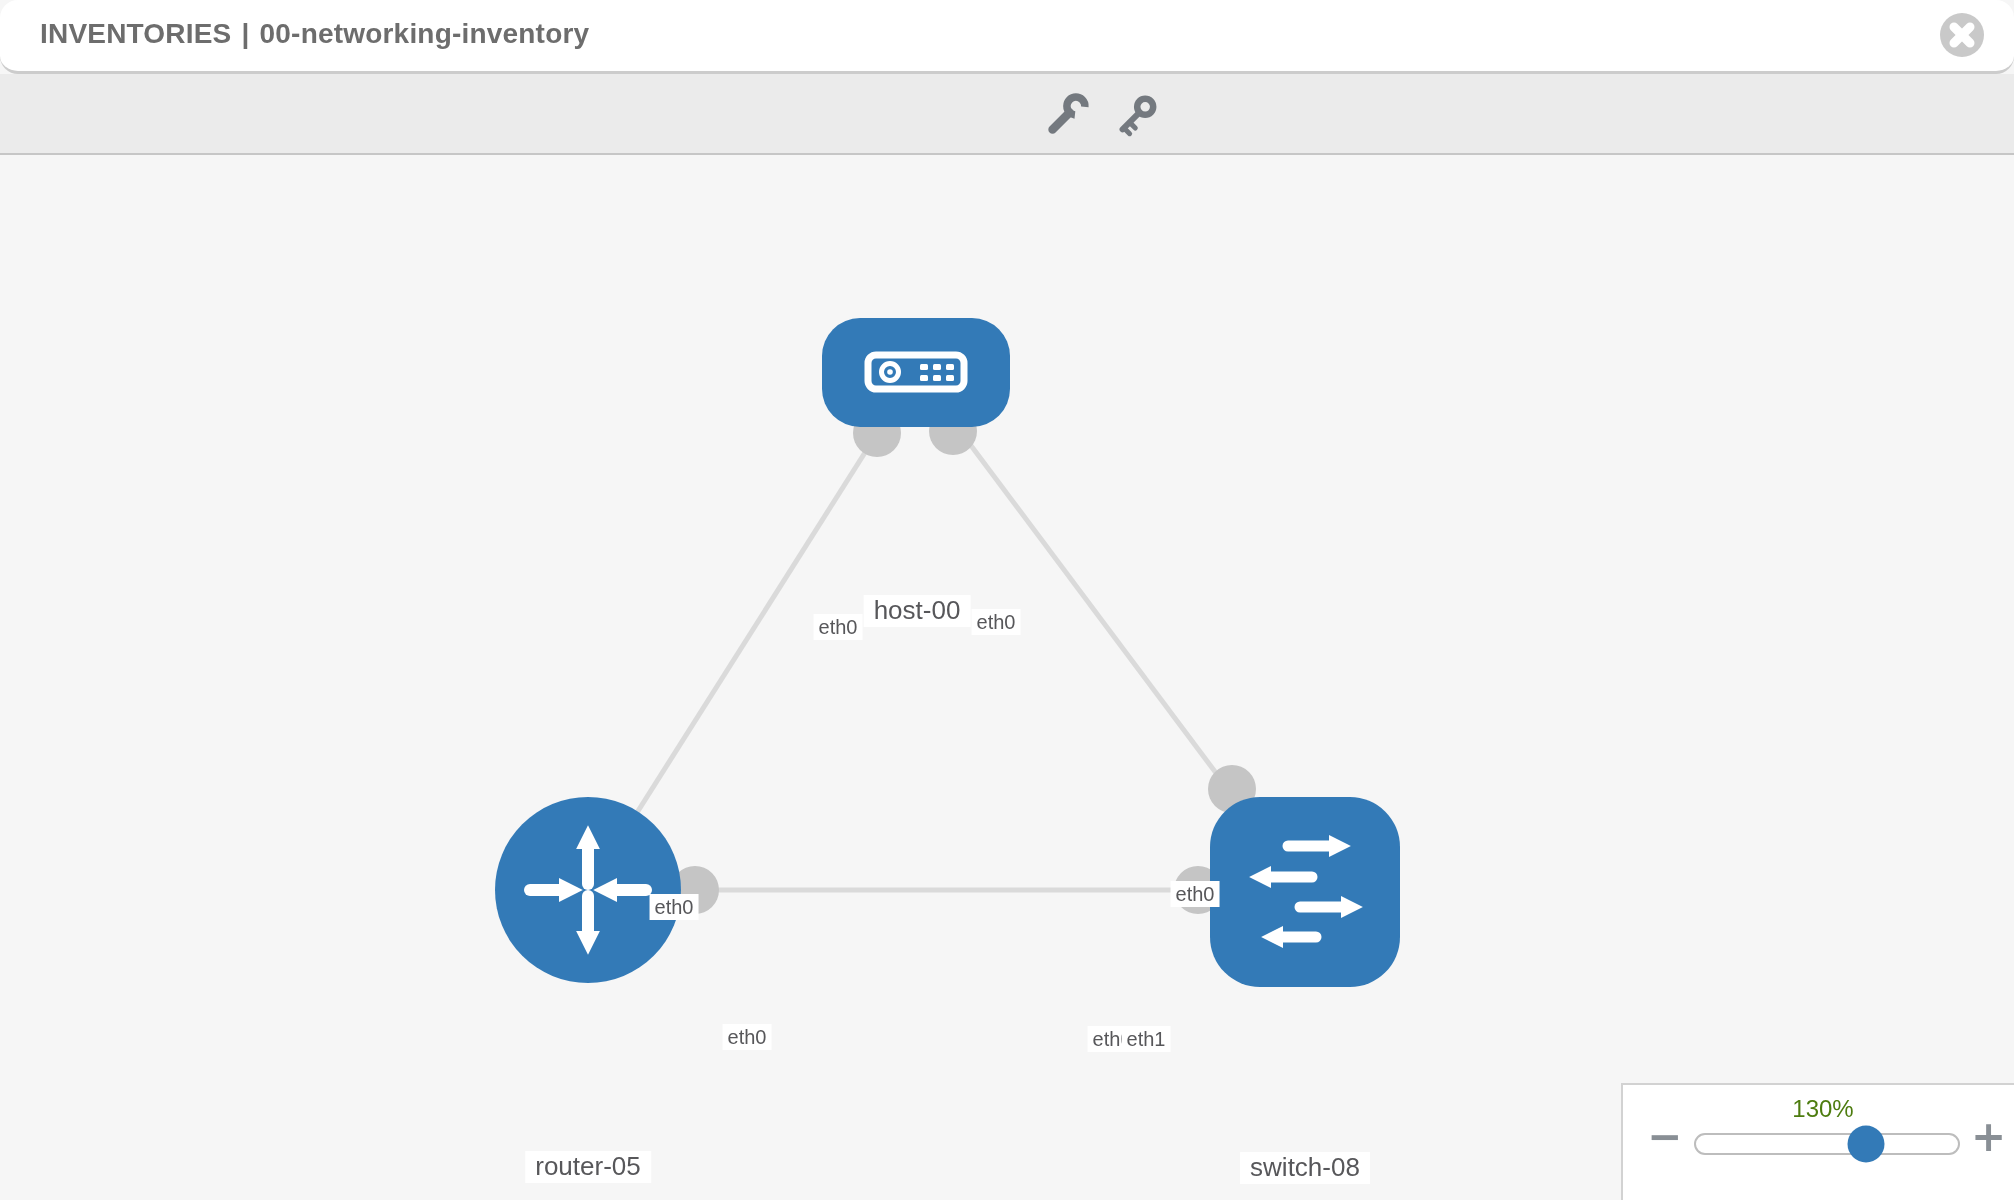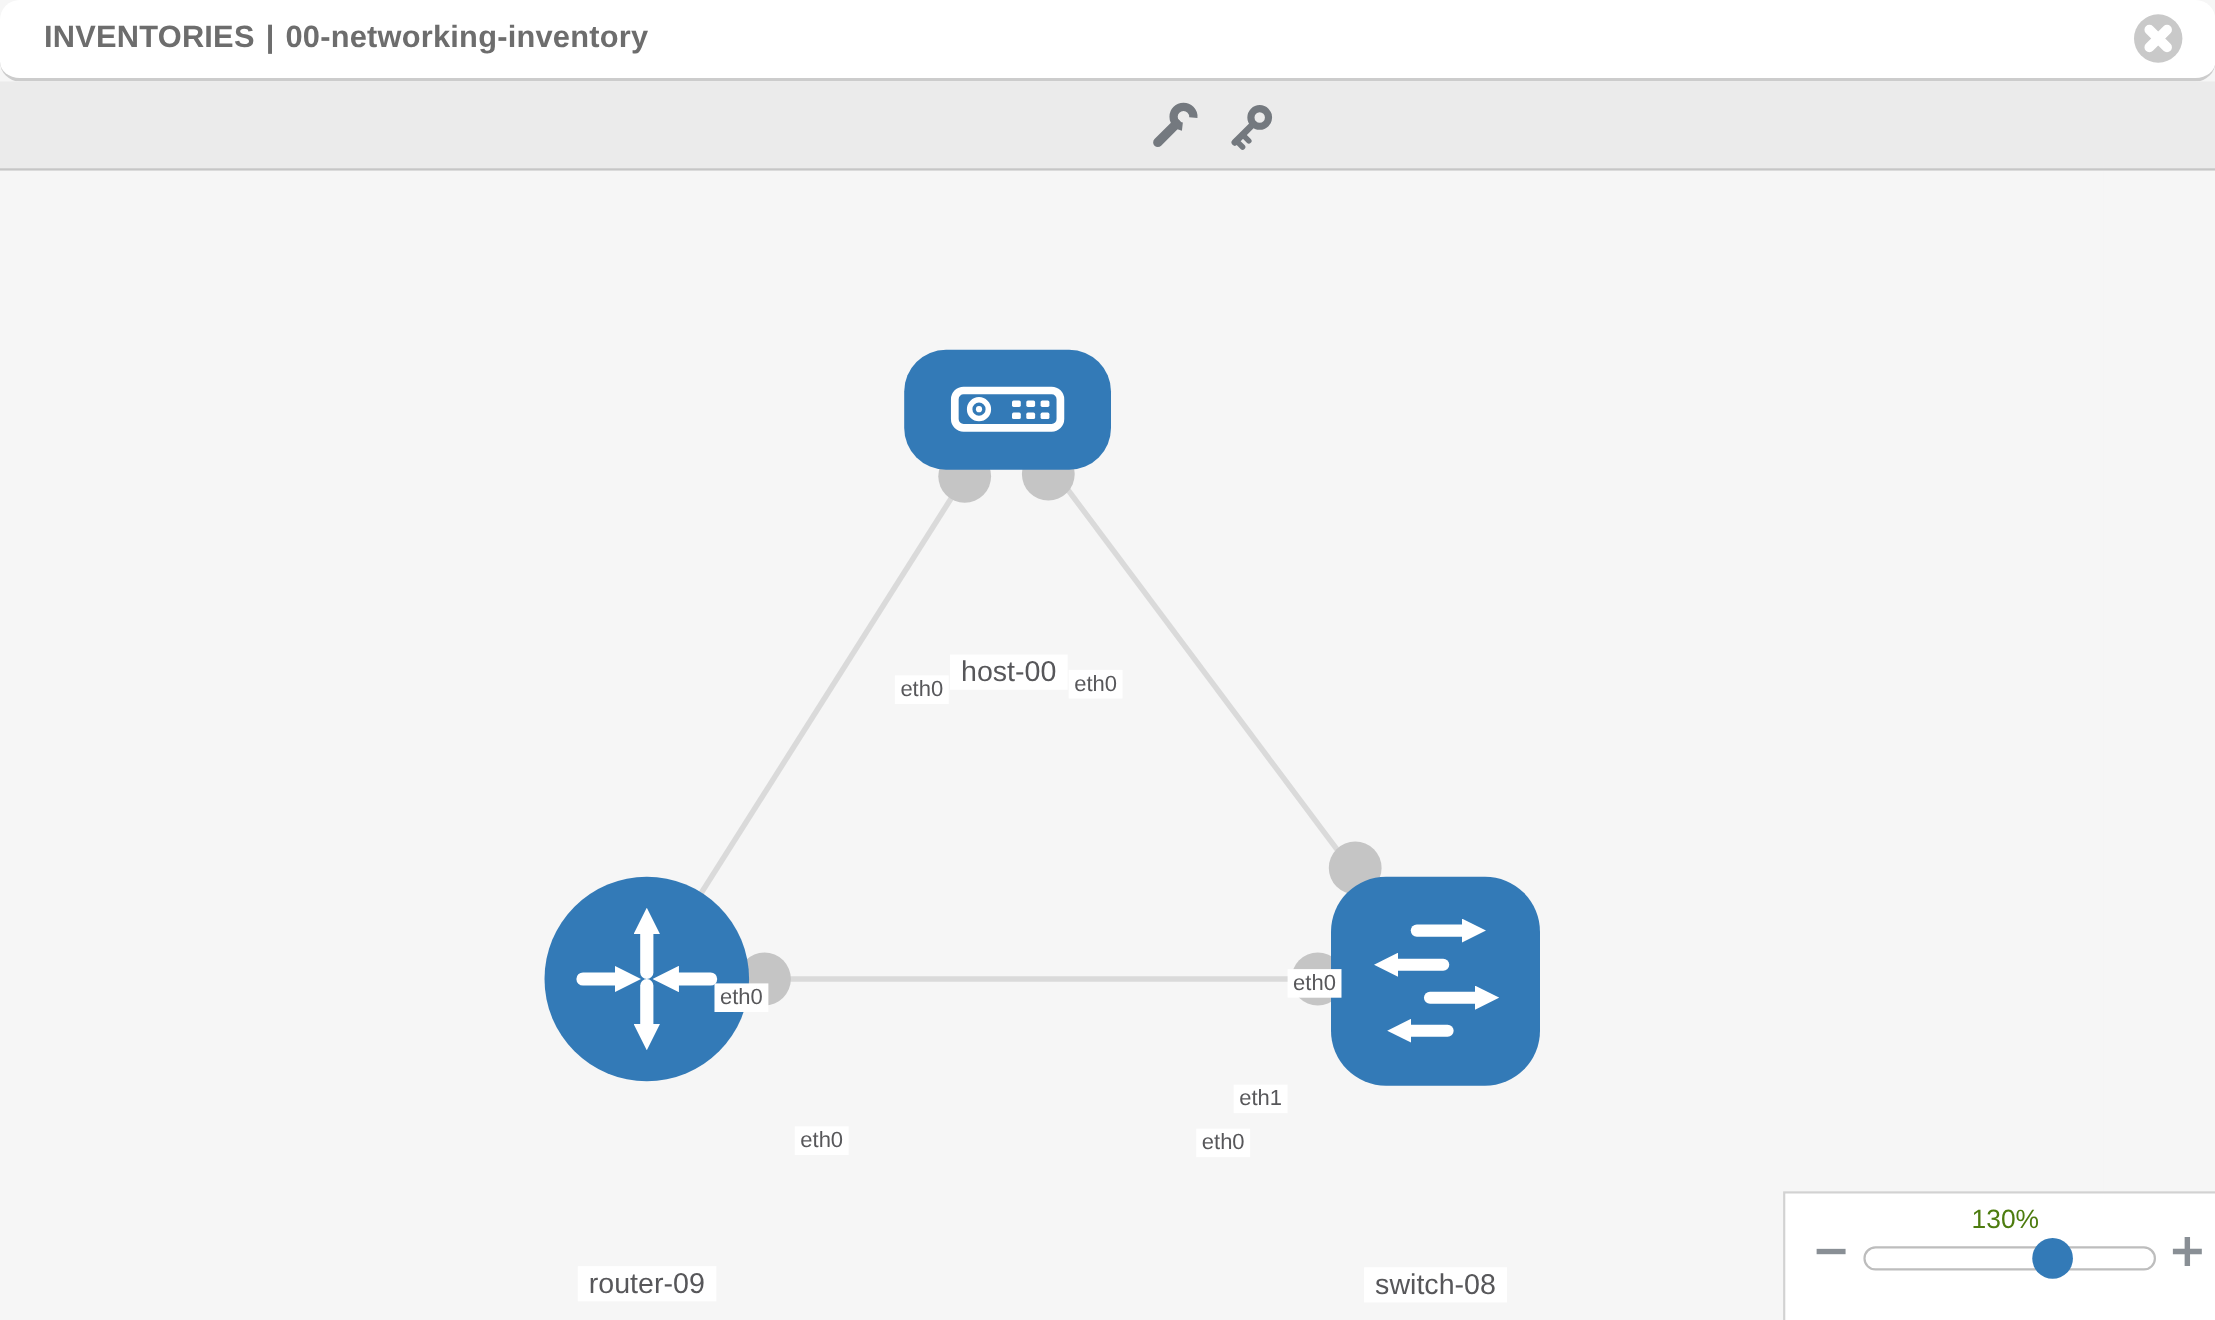--- a/index.html
+++ b/index.html
@@ -180,24 +180,24 @@
       </g>
     </g>
   </svg>
 
   <div class="iface-label" style="left:838px;top:472px;">eth0</div>
   <div class="iface-label" style="left:996px;top:467px;">eth0</div>
   <div class="iface-label" style="left:674px;top:752px;">eth0</div>
   <div class="iface-label" style="left:1195px;top:739px;">eth0</div>
   <div class="iface-label" style="left:747px;top:882px;">eth0</div>
   <div class="iface-label" style="left:1112px;top:884px;">eth0</div>
-  <div class="iface-label" style="left:1146px;top:844px;">eth1</div>
+  <div class="iface-label" style="left:1146px;top:884px;">eth1</div>
 
   <div class="node-label" style="left:917px;top:456px;">host-00</div>
-  <div class="node-label" style="left:588px;top:1012px;">router-09</div>
+  <div class="node-label" style="left:588px;top:1012px;">router-05</div>
   <div class="node-label" style="left:1305px;top:1013px;">switch-08</div>
 </div>
 
 <div class="zoom-panel">
   <div class="zoom-level">130%</div>
   <button class="zoom-minus">−</button>
   <div class="zoom-track">
     <div class="zoom-knob"></div>
   </div>
   <button class="zoom-plus">+</button>

